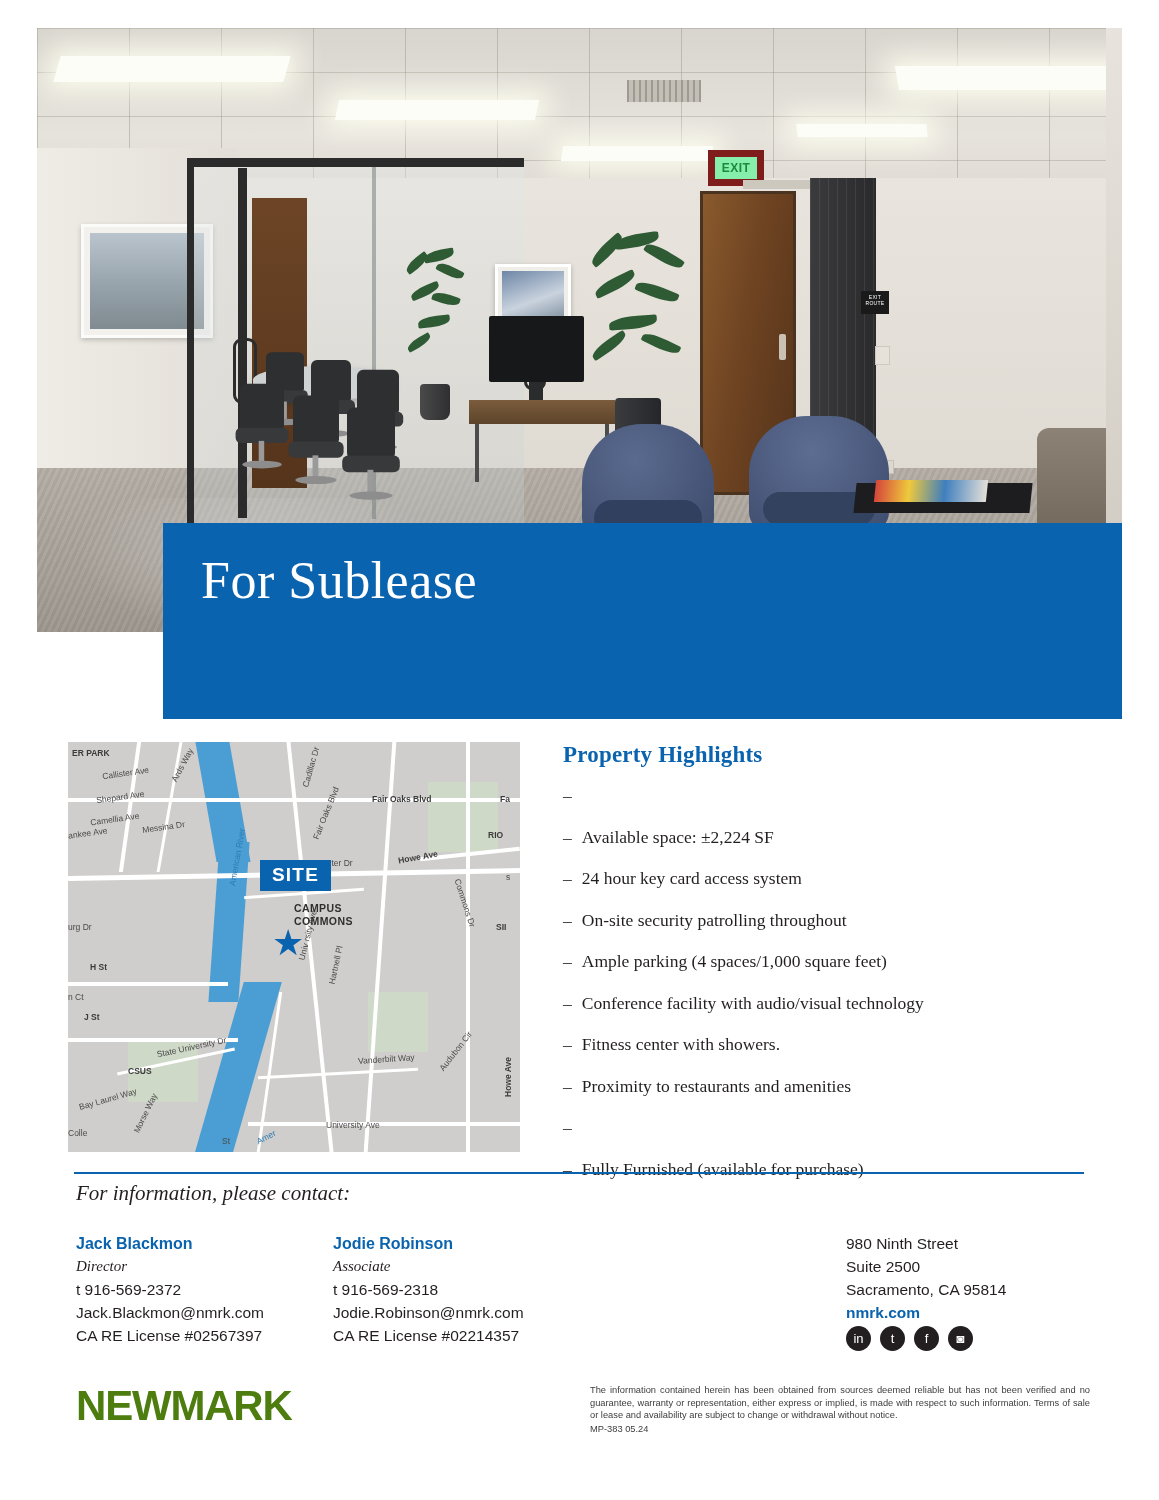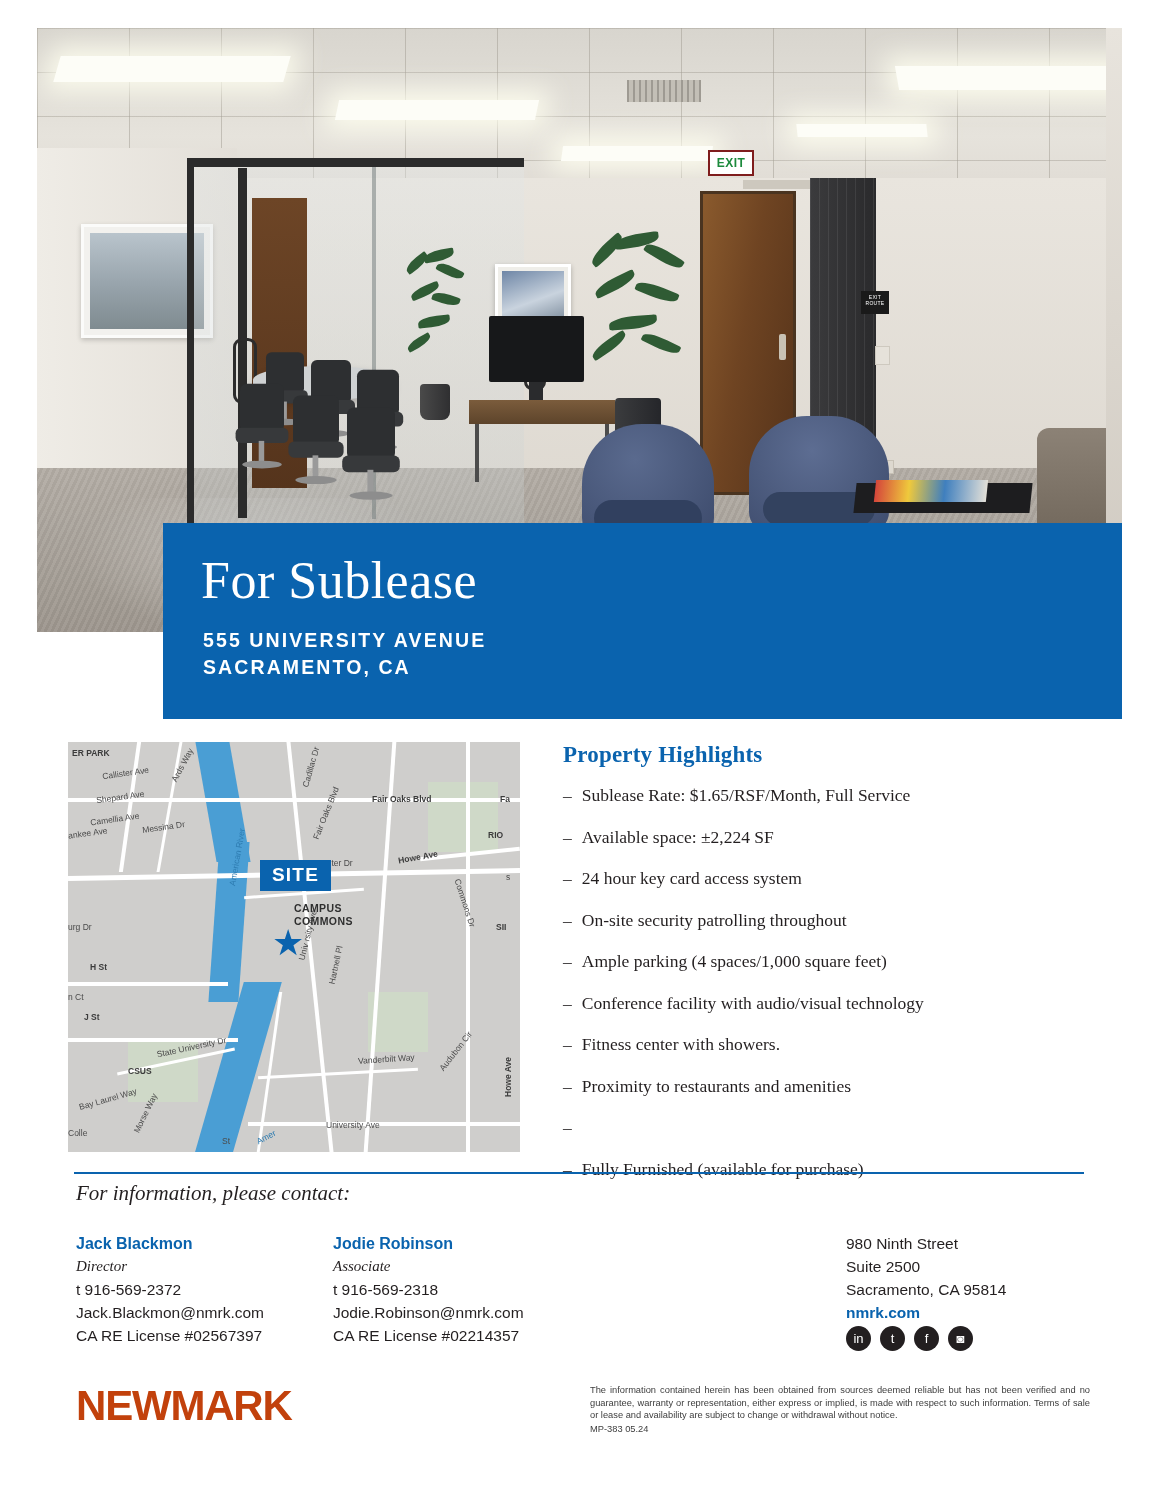--- a/index.html
+++ b/index.html
@@ -148,21 +148,21 @@
   .c1 { left: 222px; top: 322px; transform: scale(.95); }
   .c2 { left: 268px; top: 332px; }
   .c3 { left: 315px; top: 344px; transform: scale(1.05); }
   .c4 { left: 199px; top: 360px; transform: scale(1.1); }
   .c5 { left: 253px; top: 374px; transform: scale(1.15); }
   .c6 { left: 308px; top: 388px; transform: scale(1.2); }
 
   
   .exit-sign {
     position: absolute; left: 671px; top: 122px; width: 42px; height: 22px;
-    background: #ffffff; border: 2px solid #7f1d1d; display: flex;
+    background: #86efac; border: 7px solid #7f1d1d; display: flex;
     align-items: center; justify-content: center;
   }
   .exit-sign span {
     color: #1c8a3c; font-size: 12px; font-weight: bold; letter-spacing: .5px;
     font-family: "Liberation Sans", sans-serif;
   }
   .sprinkler {
     position: absolute; left: 706px; top: 152px; width: 72px; height: 9px;
     background: #cdc8be; font-size: 4px; color: #888; text-align: center;
   }
@@ -440,21 +440,21 @@
     font-family: "Liberation Sans", sans-serif;
   }
 
   
   .logo {
     position: absolute;
     left: 76px; top: 1382px;
     font-size: 42px;
     font-weight: bold;
     letter-spacing: -1.2px;
-    color: #c2410c;
+    color: #4d7c0f;
     font-family: "Liberation Sans", sans-serif;
   }
   .disclaimer {
     position: absolute;
     left: 590px; top: 1384px;
     width: 500px;
     font-size: 9.3px;
     line-height: 12.5px;
     color: #3d3d3d;
     text-align: justify;
@@ -578,24 +578,20 @@
     <div class="coffee-table"></div>
     <div class="mags"></div>
     <div class="sofa"></div>
 
     <div class="side-strip"></div>
   </div>
 </div>
 
 <div class="title-band">
   <div class="title-main">For Sublease</div>
-  <div class="title-addr">
-    <div>555 UNIVERSITY AVENUE</div>
-    <div>SACRAMENTO, CA</div>
-  </div>
 </div>
 
 <div class="map">
 
   <div class="map-block" style="left:0;   top:0;   width:452px; height:410px;"></div>
   <div class="map-green" style="left:360px; top:40px; width:70px; height:70px;"></div>
   <div class="map-green" style="left:300px; top:250px; width:60px; height:60px;"></div>
   <div class="map-green" style="left:60px;  top:300px; width:70px; height:60px;"></div>
 
   <div class="river" style="left:138px; top:0; width:34px; height:120px; transform:skewX(10deg);"></div>
@@ -660,21 +656,20 @@
     <div>CAMPUS</div>
     <div>COMMONS</div>
   </div>
 </div>
 
 <div class="highlights">
   <h2>Property Highlights</h2>
 
   <div class="hl-item">
     <span class="hl-dash">–</span>
-    <span>Sublease Rate: $1.65/RSF/Month, Full Service</span>
   </div>
   <div class="hl-item">
     <span class="hl-dash">–</span>
     <span>Available space: ±2,224 SF</span>
   </div>
   <div class="hl-item">
     <span class="hl-dash">–</span>
     <span>24 hour key card access system</span>
   </div>
   <div class="hl-item">

